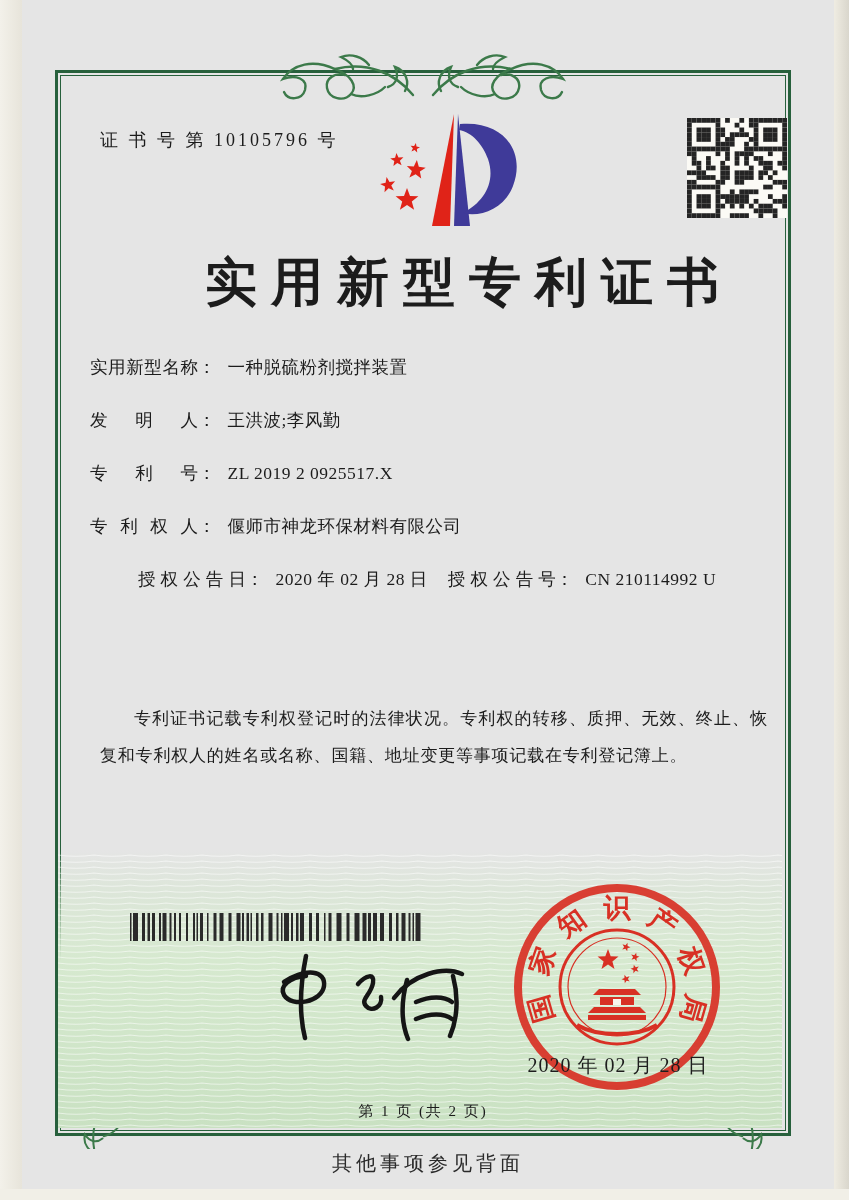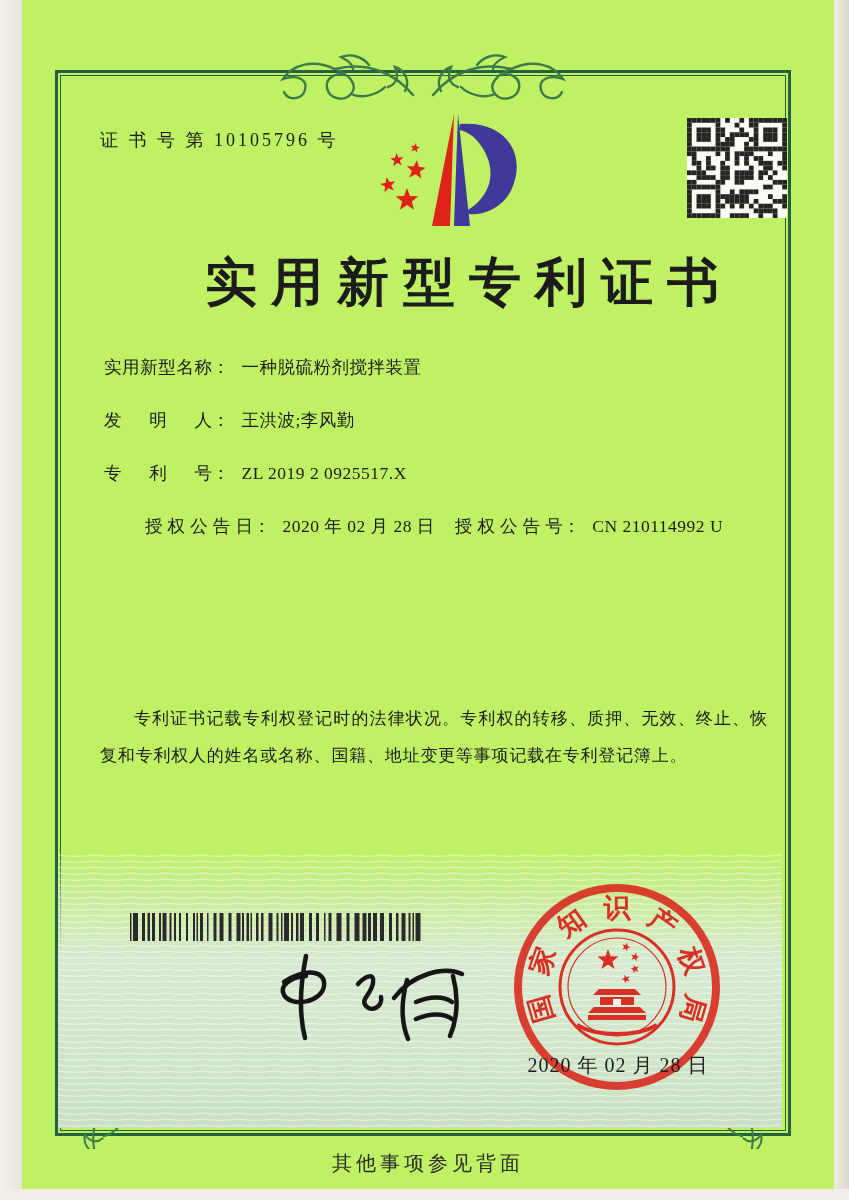--- a/index.html
+++ b/index.html
@@ -3,38 +3,38 @@
 <meta charset="utf-8">
 <style>
   html,body{margin:0;padding:0;}
   body{width:849px;height:1200px;position:relative;background:#fdfdfa;
        font-family:"Liberation Serif","DejaVu Serif",serif;color:#1c1c1c;overflow:hidden;}
   .scan{position:absolute;inset:0;}
   .edge{position:absolute;}
   .edge-left{left:0;top:0;width:22px;height:100%;background:linear-gradient(90deg,#f3f1ea,#e7e4da);}
   .edge-right{right:0;top:0;width:15px;height:100%;background:linear-gradient(90deg,#efece2,#d9d6cc);}
   .edge-bottom{left:0;bottom:0;width:100%;height:11px;background:#f1efe7;}
-  .paper{position:absolute;left:22px;top:0;right:15px;bottom:11px;background:#bef264;}
+  .paper{position:absolute;left:22px;top:0;right:15px;bottom:11px;background:#e5e5e5;}
 
   .frame{position:absolute;left:33px;top:70px;width:730px;height:1060px;border:3px solid #27603c;}
   .frame-inner{position:absolute;inset:2px;border:1px solid #27603c;}
 
   .ornament{position:absolute;pointer-events:none;}
   .orn-top{left:50%;top:-42px;transform:translateX(-50%);}
   .orn-bl{left:-14px;bottom:-16px;}
   .orn-br{right:-14px;bottom:-16px;}
 
   .cert-no{position:absolute;left:78px;top:128px;font-size:18px;letter-spacing:3px;}
   .logo{position:absolute;left:340px;top:104px;}
   .qr{position:absolute;left:665px;top:118px;width:100px;height:100px;background:#fbfaf5;}
 
   .title{position:absolute;left:36px;top:248px;width:822px;text-align:center;
          font-size:52px;font-weight:600;letter-spacing:14px;}
 
-  .fields{position:absolute;left:82px;top:352px;right:70px;}
+  .fields{position:absolute;left:68px;top:352px;right:70px;}
   .frow{margin-bottom:23px;line-height:30px;font-size:17.5px;white-space:nowrap;}
   .flabel{display:inline-block;width:108px;text-align:justify;text-align-last:justify;vertical-align:bottom;}
   .fvalue{margin-left:12px;letter-spacing:0.5px;}
   .grant-row{display:flex;justify-content:center;}
   .grant-gap{display:inline-block;width:20px;}
 
   .paras{position:absolute;left:78px;top:700px;right:66px;font-size:17px;line-height:37px;}
   .paras p{margin:0;text-indent:2em;text-align:justify;letter-spacing:0.8px;}
 
   .band{position:absolute;left:36px;top:850px;width:724px;height:278px;overflow:hidden;
@@ -356,20 +356,23 @@
     <div class="fields">
       <div class="frow">
         <span class="flabel">实用新型名称</span><span>：</span><span class="fvalue">一种脱硫粉剂搅拌装置</span>
       </div>
       <div class="frow">
         <span class="flabel">发明人</span><span>：</span><span class="fvalue">王洪波;李风勤</span>
       </div>
       <div class="frow">
         <span class="flabel">专利号</span><span>：</span><span class="fvalue">ZL 2019 2 0925517.X</span>
       </div>
+      <div class="frow">
+        <span class="flabel">专利权人</span><span>：</span><span class="fvalue">偃师市神龙环保材料有限公司</span>
+      </div>
       <div class="frow grant-row">
         <span>
           <span class="flabel">授权公告日</span><span>：</span><span class="fvalue">2020 年 02 月 28 日</span>
         </span>
         <span class="grant-gap"></span>
         <span>
           <span class="flabel">授权公告号</span><span>：</span><span class="fvalue">CN 210114992 U</span>
         </span>
       </div>
     </div>
@@ -520,19 +523,20 @@
           <rect x="-17" y="10" width="34" height="8"></rect>
           <polygon points="-29,26 29,26 23,20 -23,20"></polygon>
           <rect x="-29" y="28" width="58" height="5"></rect>
           <rect x="-4" y="12" width="8" height="6" fill="#f8f5ec"></rect>
         </g>
         <path d="M-40,38 C-20,50 20,50 40,38" fill="none" stroke="#d83024" stroke-width="4"></path>
       </svg>
     </div>
     <div class="seal-date">2020 年 02 月 28 日</div>
 
+    <div class="page-indicator">第 1 页 (共 2 页)</div>
     <div class="back-note">其他事项参见背面</div>
   </div>
 
   <div class="edge edge-left"></div>
   <div class="edge edge-right"></div>
   <div class="edge edge-bottom"></div>
 </div>
 
 </body></html>

